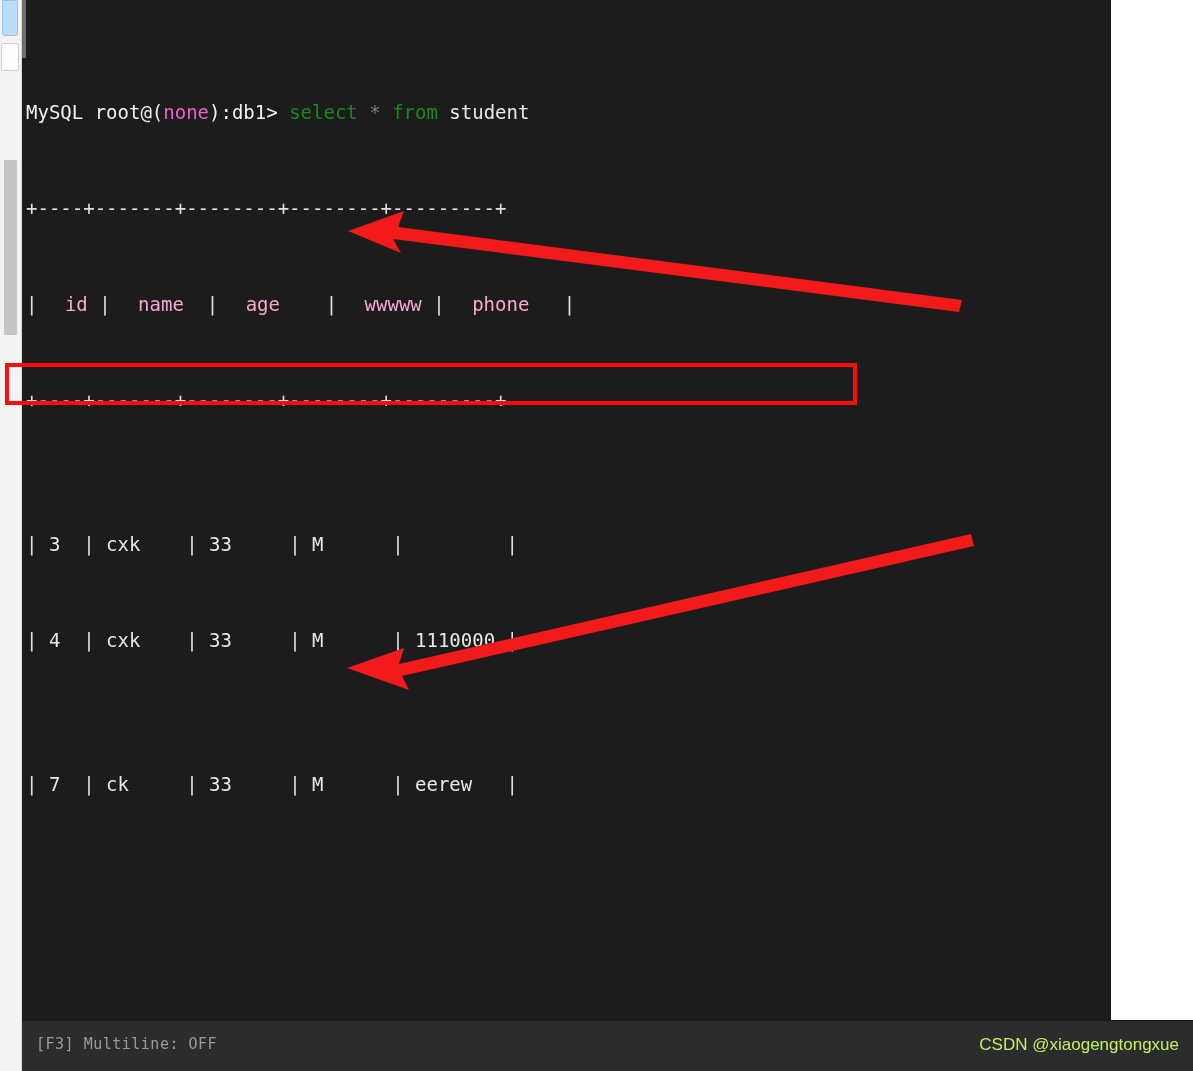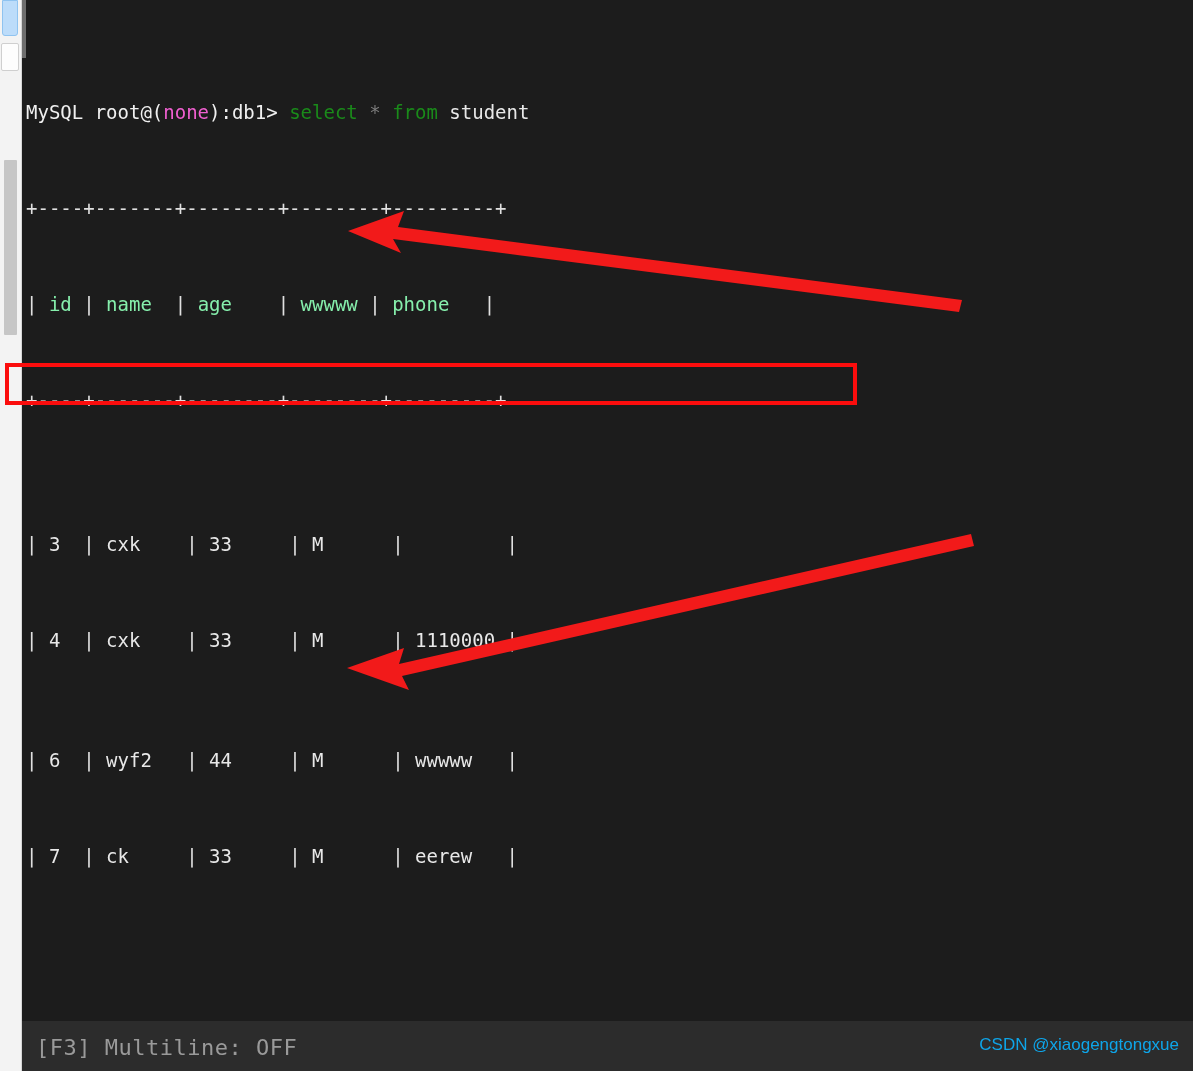--- a/index.html
+++ b/index.html
@@ -61,21 +61,21 @@
     left: 3px; top: 82px;
     width: 13px; height: 175px;
     background: #c6c6c6;
     border-radius: 1px;
   }
 
   
   .terminal {
     position: absolute;
     left: 22px; top: 0;
-    width: 1171px; height: 1071px;
+    width: 1089px; height: 1071px;
     background: #1c1c1c;
     overflow: hidden;
   }
 
   
   .term-scrollbar {
     position: absolute;
     left: 0; top: 0;
     width: 4px; height: 1020px;
     background: #1c1c1c;
@@ -100,21 +100,21 @@
     white-space: pre;
   }
 
   .line { height: 24px; white-space: pre; }
 
   
   .c-white   { color: #e8e8e8; }
   .c-prompt  { color: #f0f0f0; }
   .c-magenta { color: #f05fd0; }
   .c-kw      { color: #1a8a1a; }   
-  .c-hdr     { color: #86efac; }   
+  .c-hdr     { color: #f9a8d4; margin-left: 16px; }   
   .c-dim     { color: #7c7c7c; }   
   .c-border  { color: #e0e0e0; }
 
   
   .anno-layer {
     position: absolute;
     left: 0; top: 0;
     width: 1193px; height: 1071px;
     pointer-events: none;
   }
@@ -131,30 +131,30 @@
     position: absolute;
     left: 22px; top: 1020px;
     width: 1171px; height: 51px;
     background: #2c2c2c;
     border-top: 1px solid #1c1c1c;
   }
   .status-left {
     position: absolute;
     left: 14px; top: 14px;
     font-family: "DejaVu Sans Mono", "Liberation Mono", monospace;
-    font-size: 22px;
+    font-size: 15px;
     color: #9a9a9a;
     letter-spacing: 0.5px;
   }
   .status-right {
     position: absolute;
     right: 14px; top: 14px;
     font-family: "Liberation Sans", sans-serif;
     font-size: 17px;
-    color: #0ea5e9;
+    color: #bef264;
   }
 </style>
 </head>
 <body>
 
 <div id="root">
 
   <div class="chrome-strip">
     <div class="chrome-blue-pill"></div>
     <div class="chrome-small-box">
@@ -182,21 +182,20 @@
 
       <div class="line c-border">+----+-------+--------+--------+---------+</div>
 
 
 
       <div class="line"><span class="c-border">| </span><span class="c-white">3</span><span class="c-border">  | </span><span class="c-white">cxk</span><span class="c-border">    | </span><span class="c-white">33</span><span class="c-border">     | </span><span class="c-white">M</span><span class="c-border">      |         |</span></div>
 
       <div class="line"><span class="c-border">| </span><span class="c-white">4</span><span class="c-border">  | </span><span class="c-white">cxk</span><span class="c-border">    | </span><span class="c-white">33</span><span class="c-border">     | </span><span class="c-white">M</span><span class="c-border">      | </span><span class="c-white">1110000</span><span class="c-border"> |</span></div>
 
 
-      <div class="line"><span class="c-border">| </span><span class="c-white">6</span><span class="c-border">  | </span><span class="c-white">wyf2</span><span class="c-border">   | </span><span class="c-white">44</span><span class="c-border">     | </span><span class="c-white">M</span><span class="c-border">      | </span><span class="c-white">wwwww</span><span class="c-border">   |</span></div>
 
       <div class="line"><span class="c-border">| </span><span class="c-white">7</span><span class="c-border">  | </span><span class="c-white">ck</span><span class="c-border">     | </span><span class="c-white">33</span><span class="c-border">     | </span><span class="c-white">M</span><span class="c-border">      | </span><span class="c-white">eerew</span><span class="c-border">   |</span></div>
 
       
 
       
 
       
       
 

